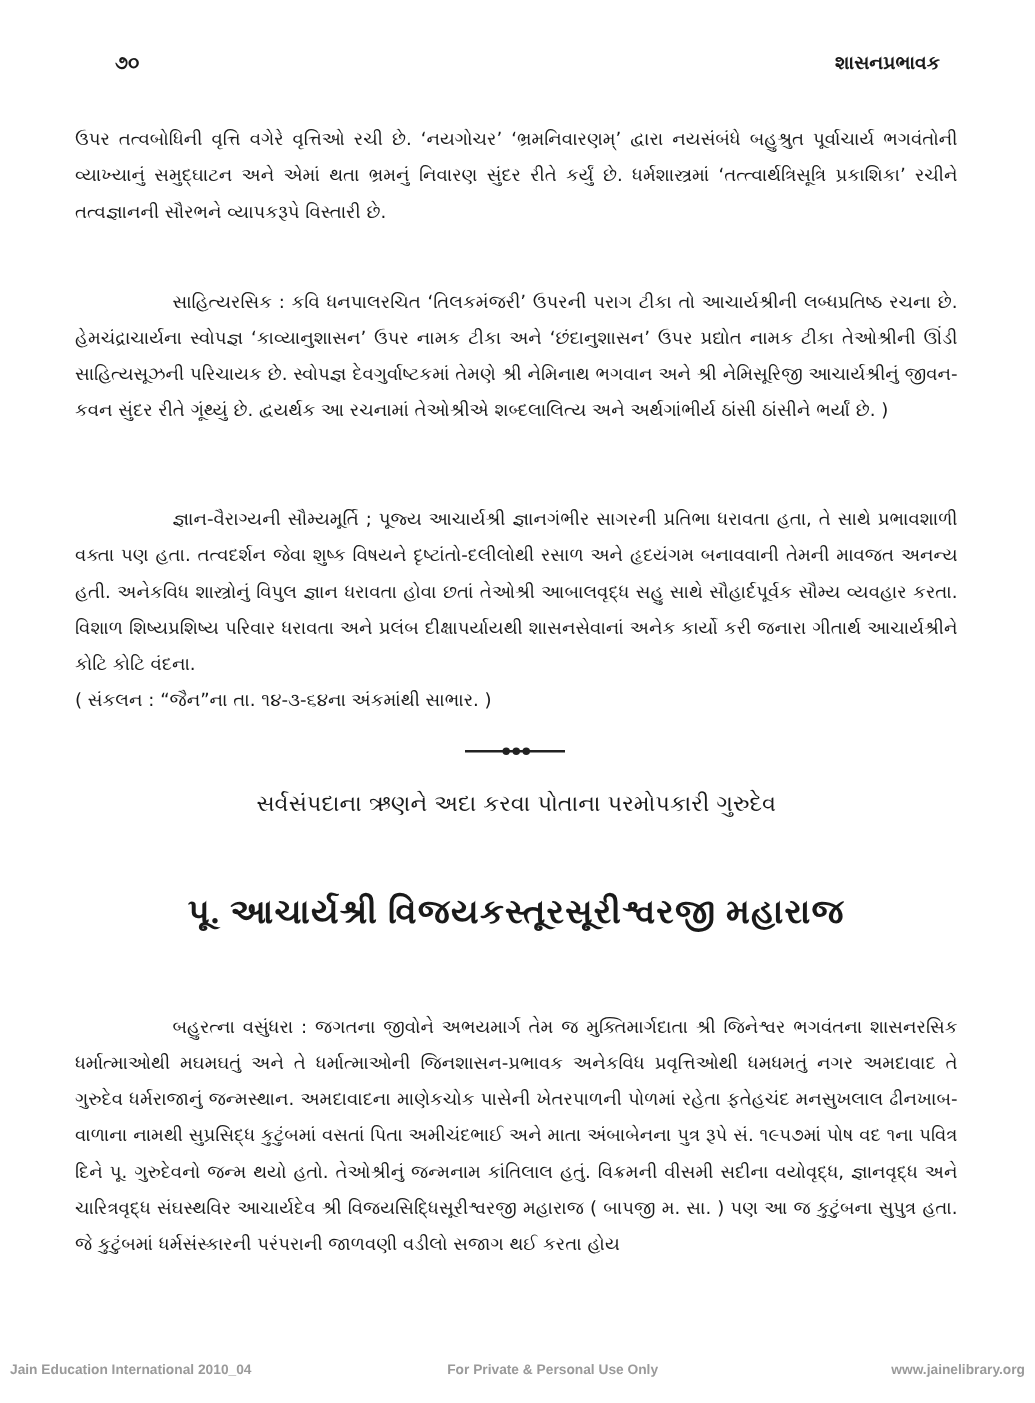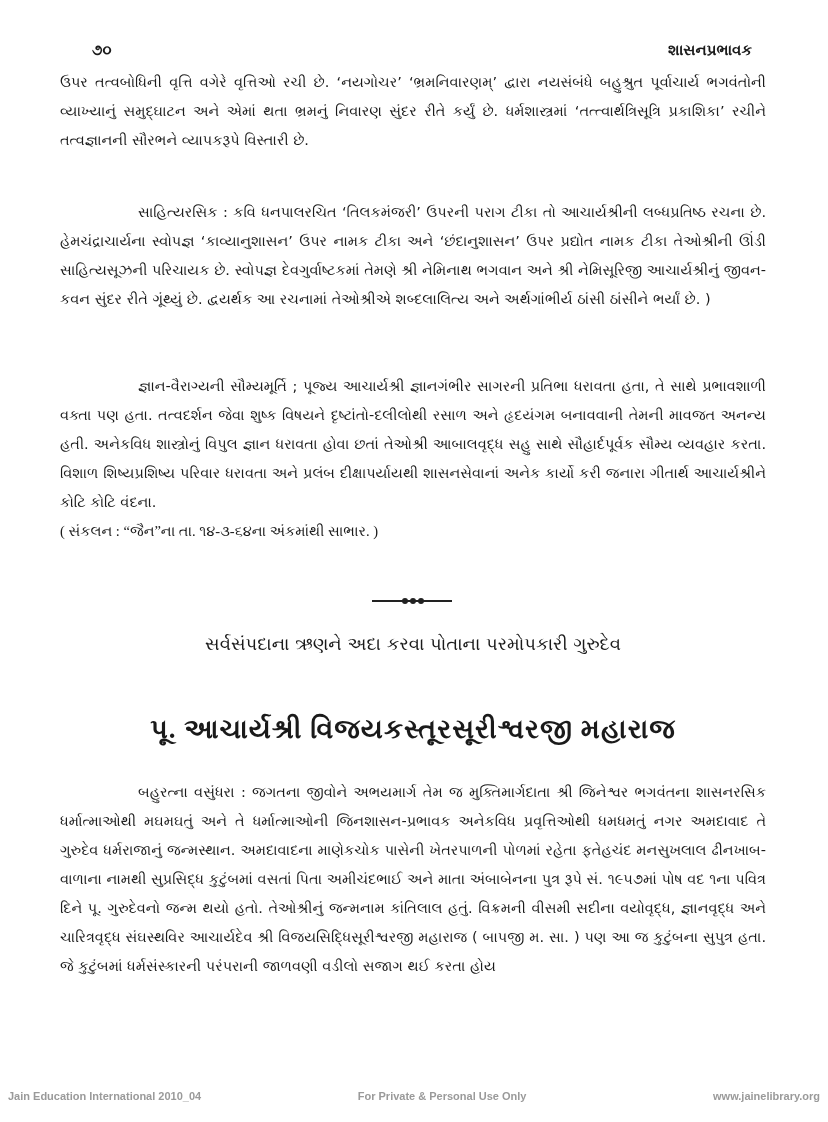--- a/index.html
+++ b/index.html
@@ -29,27 +29,27 @@
     margin-left: 32px;
   }
   .body-text {
     position: absolute;
     left: 60px;
     width: 706px;
     font-size: 14.5px;
     line-height: 29px;
     text-align: justify;
     text-align-last: left;
+    margin-top: 30px;
   }
   .para { margin: 0; }
   .para.indent { text-indent: 78px; }
   .credit {
     text-align: right;
     margin: 0;
-    font-family: Liberation Serif, serif;
   }
   #sec1 { top: 68px; }
   #sec2 { top: 198px; }
   #sec3 { top: 372px; }
   .divider {
     position: absolute;
     top: 600px;
     left: 372px;
     width: 80px;
     height: 2px;

